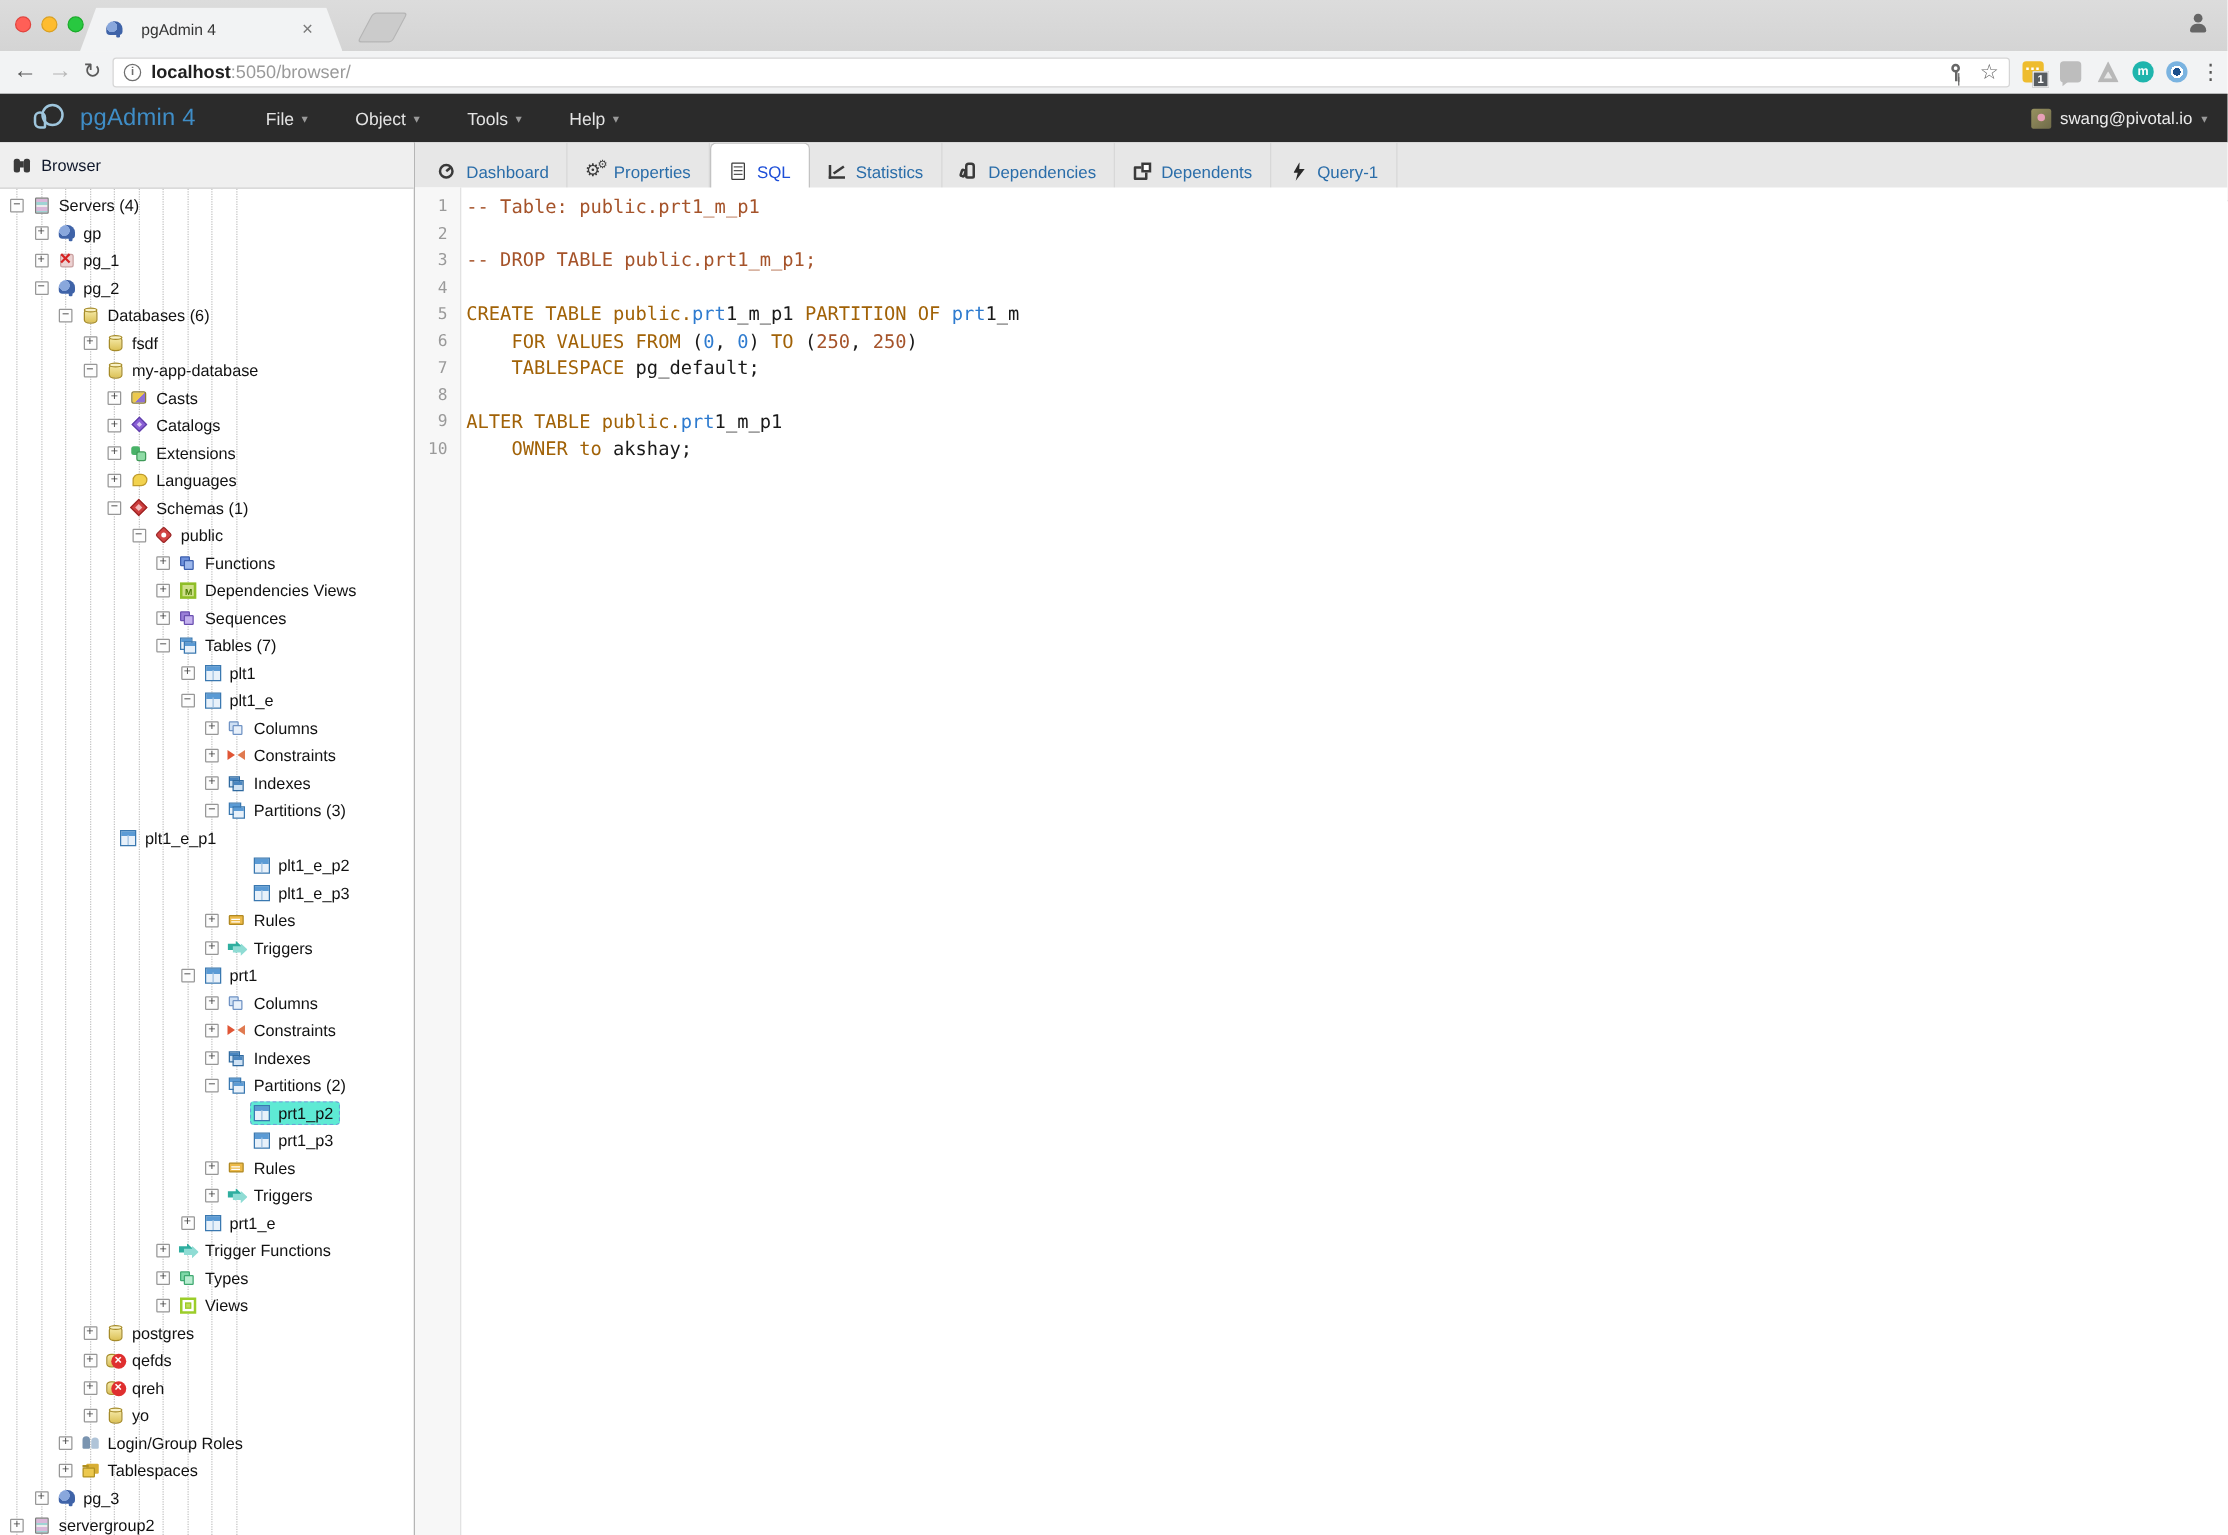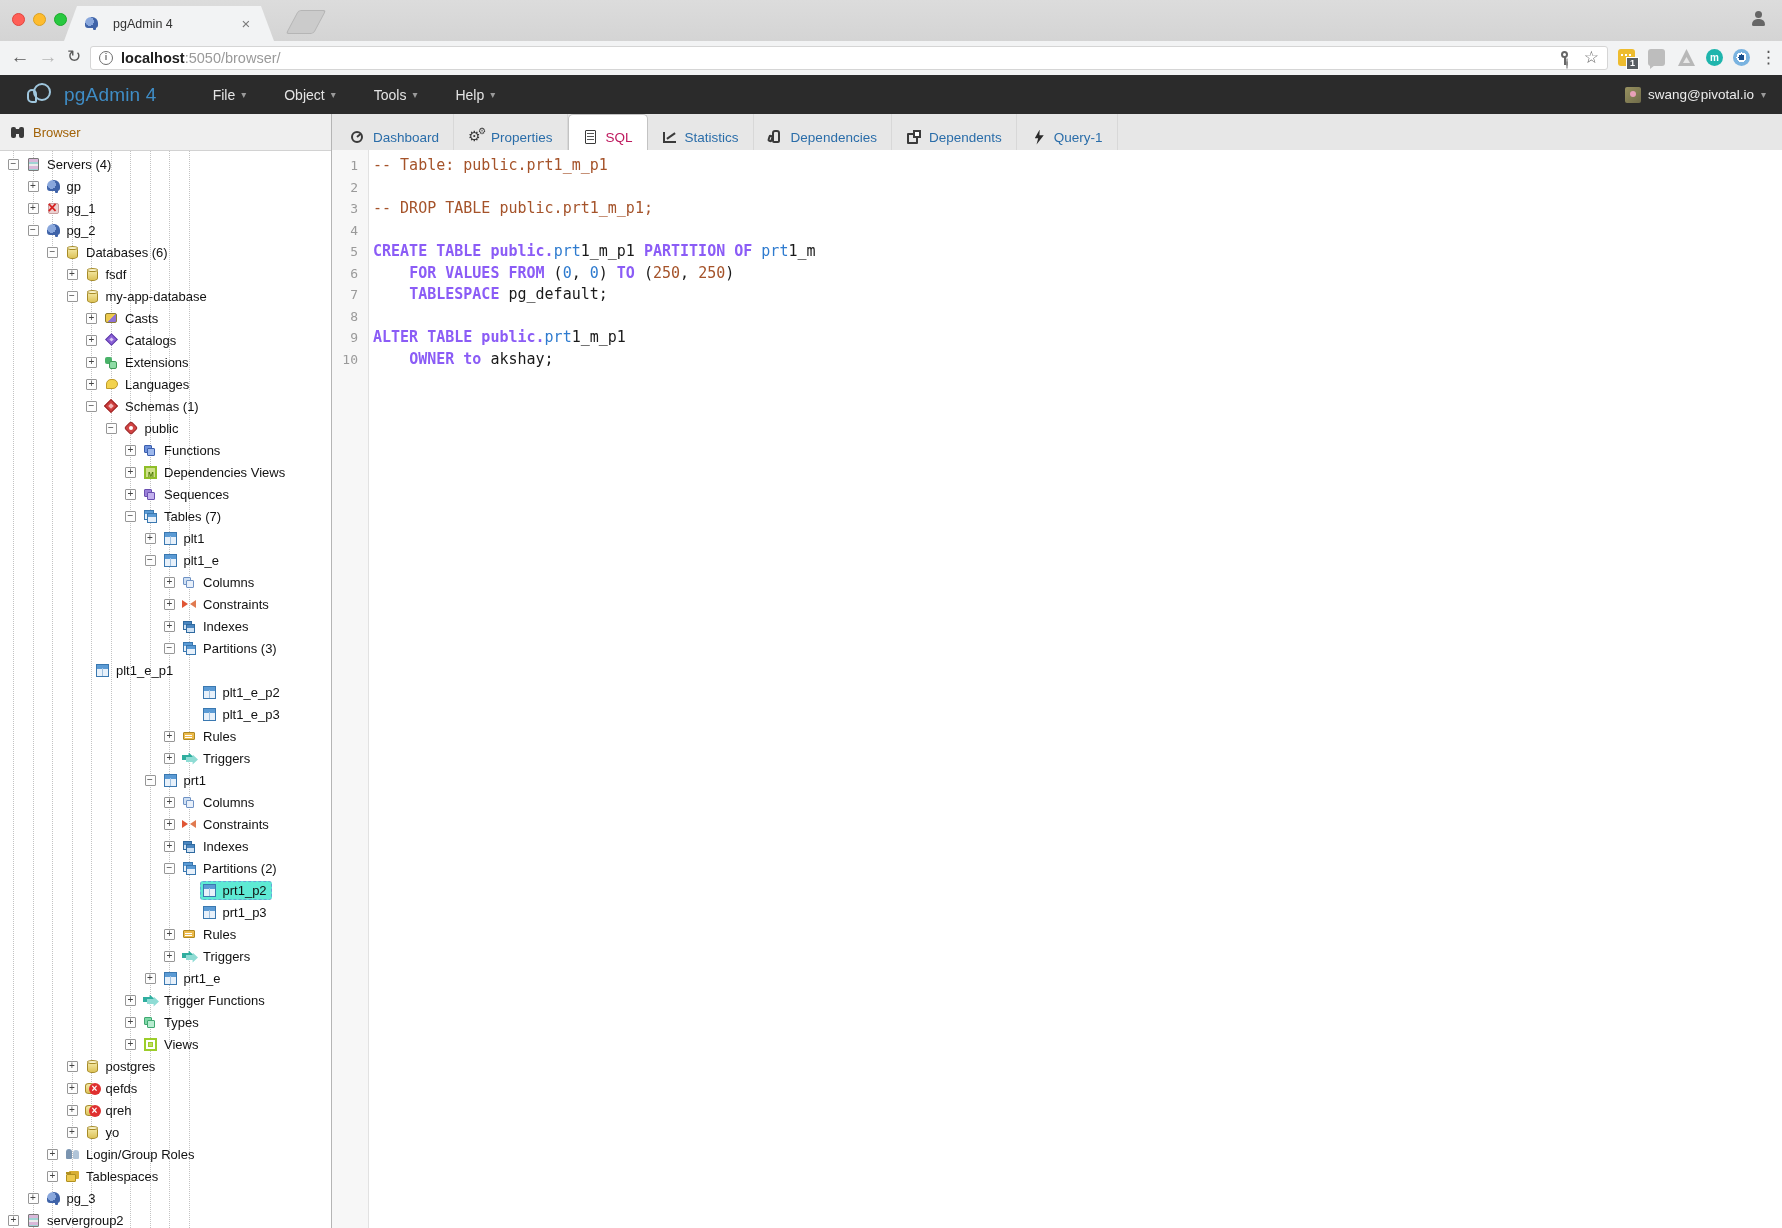--- a/index.html
+++ b/index.html
@@ -63,21 +63,21 @@
   .menu::after{content:"▾";font-size:10px;color:#9a9a9a}
   .userbox{margin-left:auto;margin-right:16px;display:flex;align-items:center;gap:7px;color:#ececec;font-size:13.5px}
   .avatar{width:16px;height:16px;border-radius:2px;background:linear-gradient(135deg,#97915f,#6f6b4a);position:relative;flex:none}
   .avatar::after{content:"";position:absolute;left:5px;top:4px;width:6px;height:6px;border-radius:50%;background:#e8a0b8}
   .userbox::after{content:"▾";font-size:10px;color:#9a9a9a}
 
   
   .content{position:absolute;left:0;top:114px;right:0;bottom:0;display:flex}
   .sidebar{width:332px;flex:none;border-right:1px solid #b5b5b5;box-sizing:border-box;position:relative;background:#fff}
   .side-head{height:36px;background:#efefef;border-bottom:1px solid #d2d2d2;display:flex;align-items:center;padding-left:10px;gap:7px}
-  .side-title{font-size:13px;color:#a16207}
+  .side-title{font-size:13px;color:#0f172a}
   .binoc{position:relative;width:16px;height:15px;flex:none}
   .binoc::before{content:"";position:absolute;left:1px;top:2px;width:5px;height:11px;background:#3a3a3a;border-radius:2px;box-shadow:8px 0 0 #3a3a3a}
   .binoc::after{content:"";position:absolute;left:6px;top:4px;width:3px;height:5px;background:#3a3a3a}
   .tree{position:absolute;left:0;top:37px;right:0;bottom:0;overflow:hidden;padding-top:2px}
   .guide{position:absolute;top:0;bottom:0;border-left:1px dotted #c3c3c3;z-index:0}
   .tree-row{position:relative;z-index:1;height:22px;display:flex;align-items:center;font-size:13px;color:#111;white-space:nowrap}
   .tgl{width:11px;height:11px;flex:none;border:1px solid #979797;background:#fdfdfd;border-radius:1px;box-sizing:border-box;
     color:#444;font:10px/8px "Liberation Sans",sans-serif;text-align:center;margin-right:5px}
   .tgl-sp{width:11px;flex:none;margin-right:5px}
   .titem{display:flex;align-items:center;padding:1px 4px 1px 1px;border:1px solid transparent;border-radius:3px}
@@ -137,21 +137,21 @@
   .tico-roles::after{left:8px;top:3px;width:6px;height:9px;background:#b0c4d8;border-radius:3px 3px 1px 1px}
   .tico-tablespaces::before{left:1px;top:5px;width:10px;height:8px;background:#ecc84e;border:1px solid #b09020;border-radius:1px;box-shadow:3px -3px 0 #d8ae34}
   .tico-tablespaces::after{left:1px;top:3px;width:5px;height:2px;background:#b09020}
 
   
   .main{flex:1;position:relative;background:#fff}
   .tabbar{position:absolute;left:0;top:0;right:0;height:47px;background:#e7e7e7;border-bottom:1px solid #b9b9b9;
     display:flex;align-items:stretch;padding-left:4px;box-sizing:border-box}
   .ptab{display:flex;align-items:center;gap:7px;padding:0 14px;font-size:13.5px;color:#2a6da9;border-right:1px solid #d8d8d8;cursor:default}
   .ptab.active{background:#fff;border:1px solid #c3c3c3;border-bottom:1px solid #fff;border-radius:5px 5px 0 0;
-    margin-bottom:-1px;color:#be185d}
+    margin-bottom:-1px;color:#1d4ed8}
   .pt-ic{position:relative;width:16px;height:15px;display:inline-block;flex:none}
   .pt-ic::before,.pt-ic::after{content:"";position:absolute;box-sizing:border-box}
   .pt-dashboard::before{left:1px;top:1px;width:12px;height:12px;border:2px solid #3a3a3a;border-radius:50%}
   .pt-dashboard::after{left:7px;top:6px;width:5px;height:2px;background:#3a3a3a;transform:rotate(-40deg);transform-origin:left center}
   .pt-properties::before{content:"⚙";left:0;top:-1px;font-size:14px;line-height:15px;color:#3a3a3a}
   .pt-properties::after{content:"⚙";left:10px;top:-4px;font-size:9px;color:#3a3a3a}
   .pt-sql::before{left:2px;top:0;width:11px;height:14px;border:1px solid #3a3a3a;border-radius:1px;background:#fff}
   .pt-sql::after{left:4px;top:3px;width:7px;height:1px;background:#555;box-shadow:0 3px 0 #555,0 6px 0 #555}
   .pt-statistics::before{left:1px;top:2px;width:13px;height:11px;border-left:2px solid #3a3a3a;border-bottom:2px solid #3a3a3a}
   .pt-statistics::after{left:4px;top:5px;width:10px;height:2px;background:#3a3a3a;transform:rotate(-35deg)}
@@ -163,21 +163,21 @@
     clip-path:polygon(55% 0,0 58%,38% 58%,20% 100%,100% 38%,52% 38%)}
 
   
   .editor{position:absolute;left:0;top:36px;right:0;bottom:0;background:#fff}
   .gutter-bg{position:absolute;left:0;top:0;bottom:0;width:36px;background:#f7f7f7;border-right:1px solid #e2e2e2}
   .codewrap{position:absolute;left:0;top:0;right:0;padding-top:5px;font-family:"DejaVu Sans Mono",monospace;font-size:15px}
   .cm-line{display:flex;height:21.5px;line-height:21.5px;white-space:pre}
   .cm-ln{width:36px;flex:none;text-align:right;padding-right:10px;box-sizing:border-box;color:#9a9a9a;font-size:13px}
   .cm-tx{flex:1;padding-left:5px;color:#1a1a1a}
   .s-comment{color:#a5532a}
-  .s-keyword{color:#8b5cf6;font-weight:bold}
+  .s-keyword{color:#a16207;font-weight:normal}
   .s-var{color:#2e7bcf}
   .s-num{color:#a5532a}
   .s-plain{color:#1a1a1a}
 </style>
 </head>
 <body>
 
 <div class="window">
 
   <div class="tabstrip">

